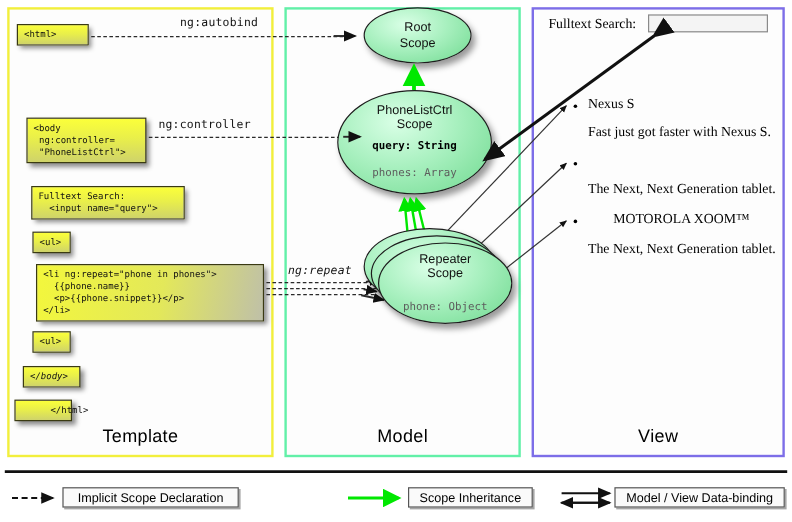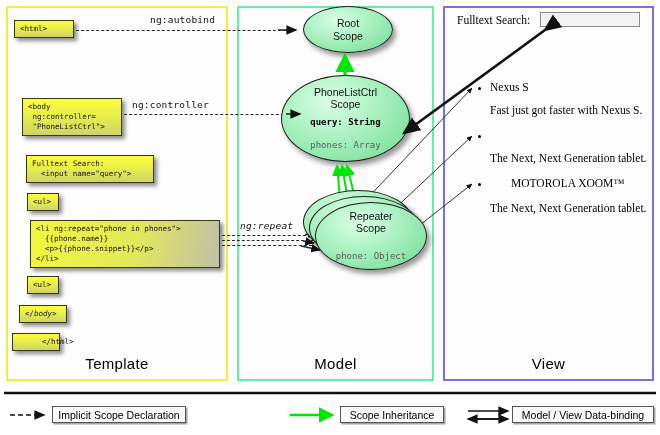--- a/index.html
+++ b/index.html
@@ -171,17 +171,17 @@
 
     <line x1="4" y1="393" x2="656" y2="393" stroke="#111" stroke-width="2.4"></line>
 
     <line x1="10" y1="415" x2="44" y2="415" stroke="#111" stroke-width="1.6" stroke-dasharray="5,3" marker-end="url(#ahBlack)"></line>
     <line x1="290" y1="415" x2="332" y2="415" stroke="#00e800" stroke-width="2.6" marker-end="url(#ahGreen)"></line>
     <line x1="468" y1="411" x2="508" y2="411" stroke="#111" stroke-width="1.6" marker-end="url(#ahBlack)"></line>
     <line x1="508" y1="419" x2="468" y2="419" stroke="#111" stroke-width="1.6" marker-end="url(#ahBlack)"></line>
     <line x1="468" y1="419" x2="508" y2="419" stroke="#111" stroke-width="1.6" marker-end="url(#ahBlack)"></line>
   </svg>
 
-  <div class="legend-box" style="left:52px;top:406px;width:134px;height:17px;">Implicit Scope Declaration</div>
+  <div class="legend-box" style="left:52px;top:406px;width:147px;height:17px;">Implicit Scope Declaration</div>
   <div class="legend-box" style="left:340px;top:406px;width:104px;height:17px;">Scope Inheritance</div>
   <div class="legend-box" style="left:512px;top:406px;width:142px;height:17px;">Model / View Data-binding</div>
 
 </div>
 
 </body></html>

